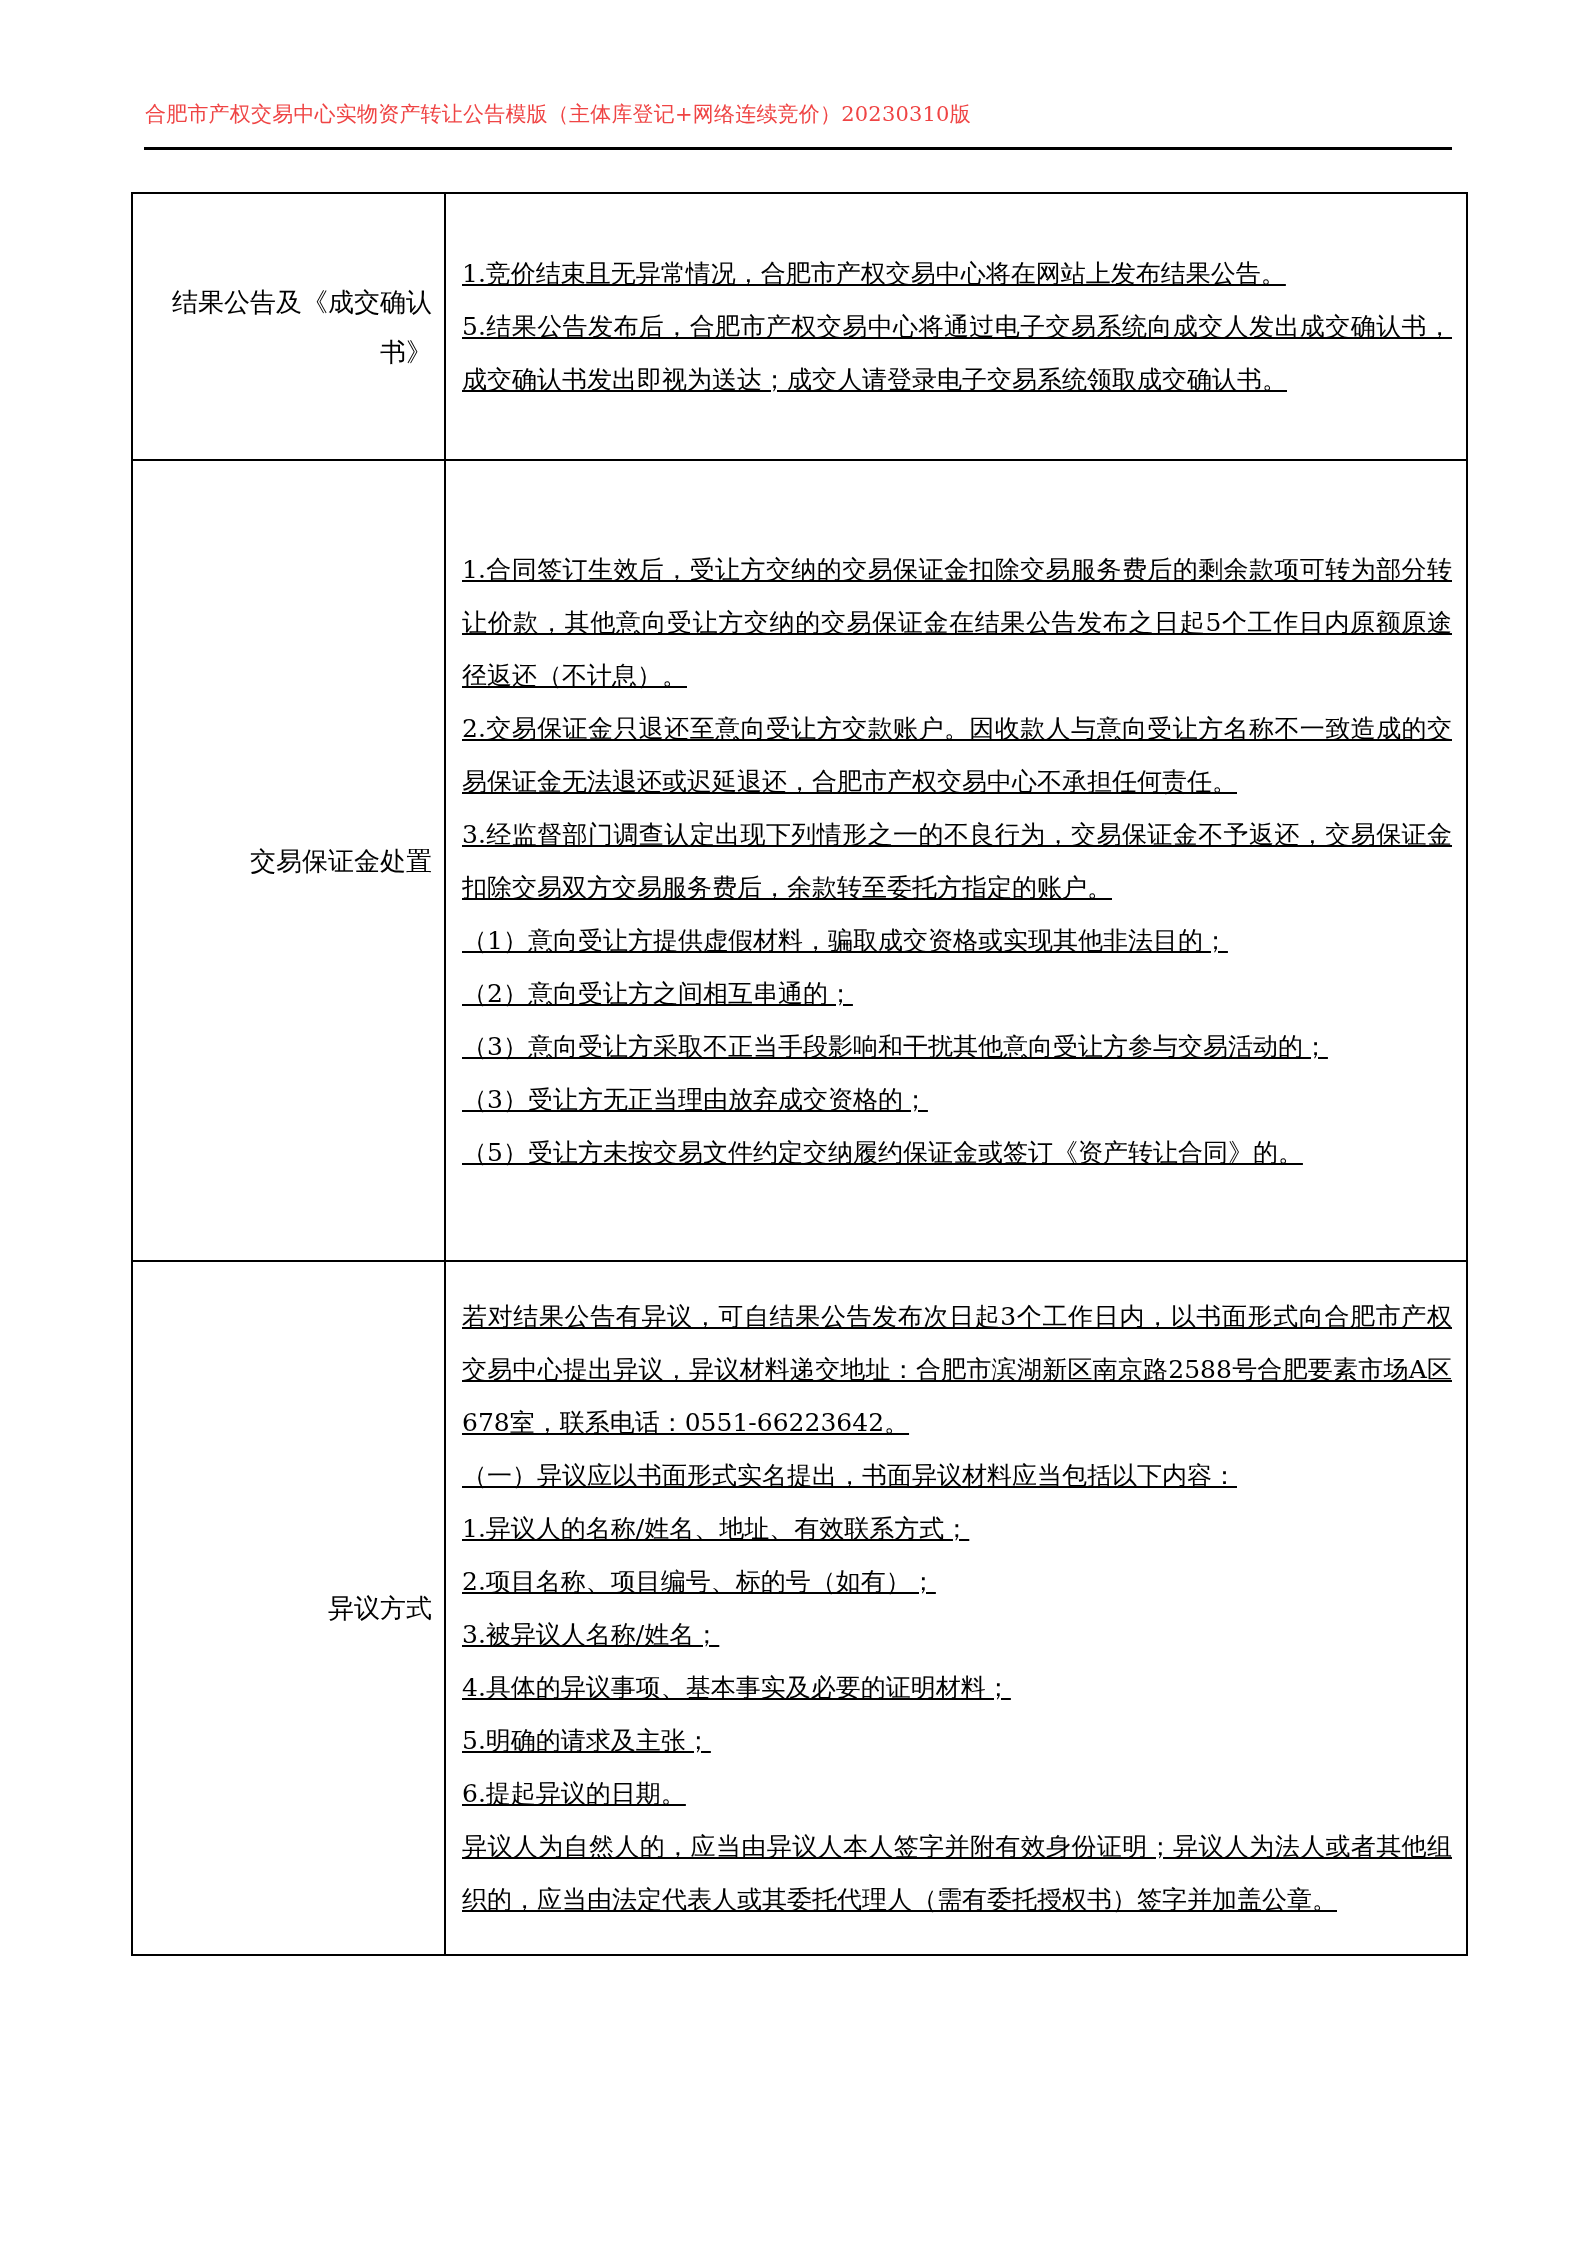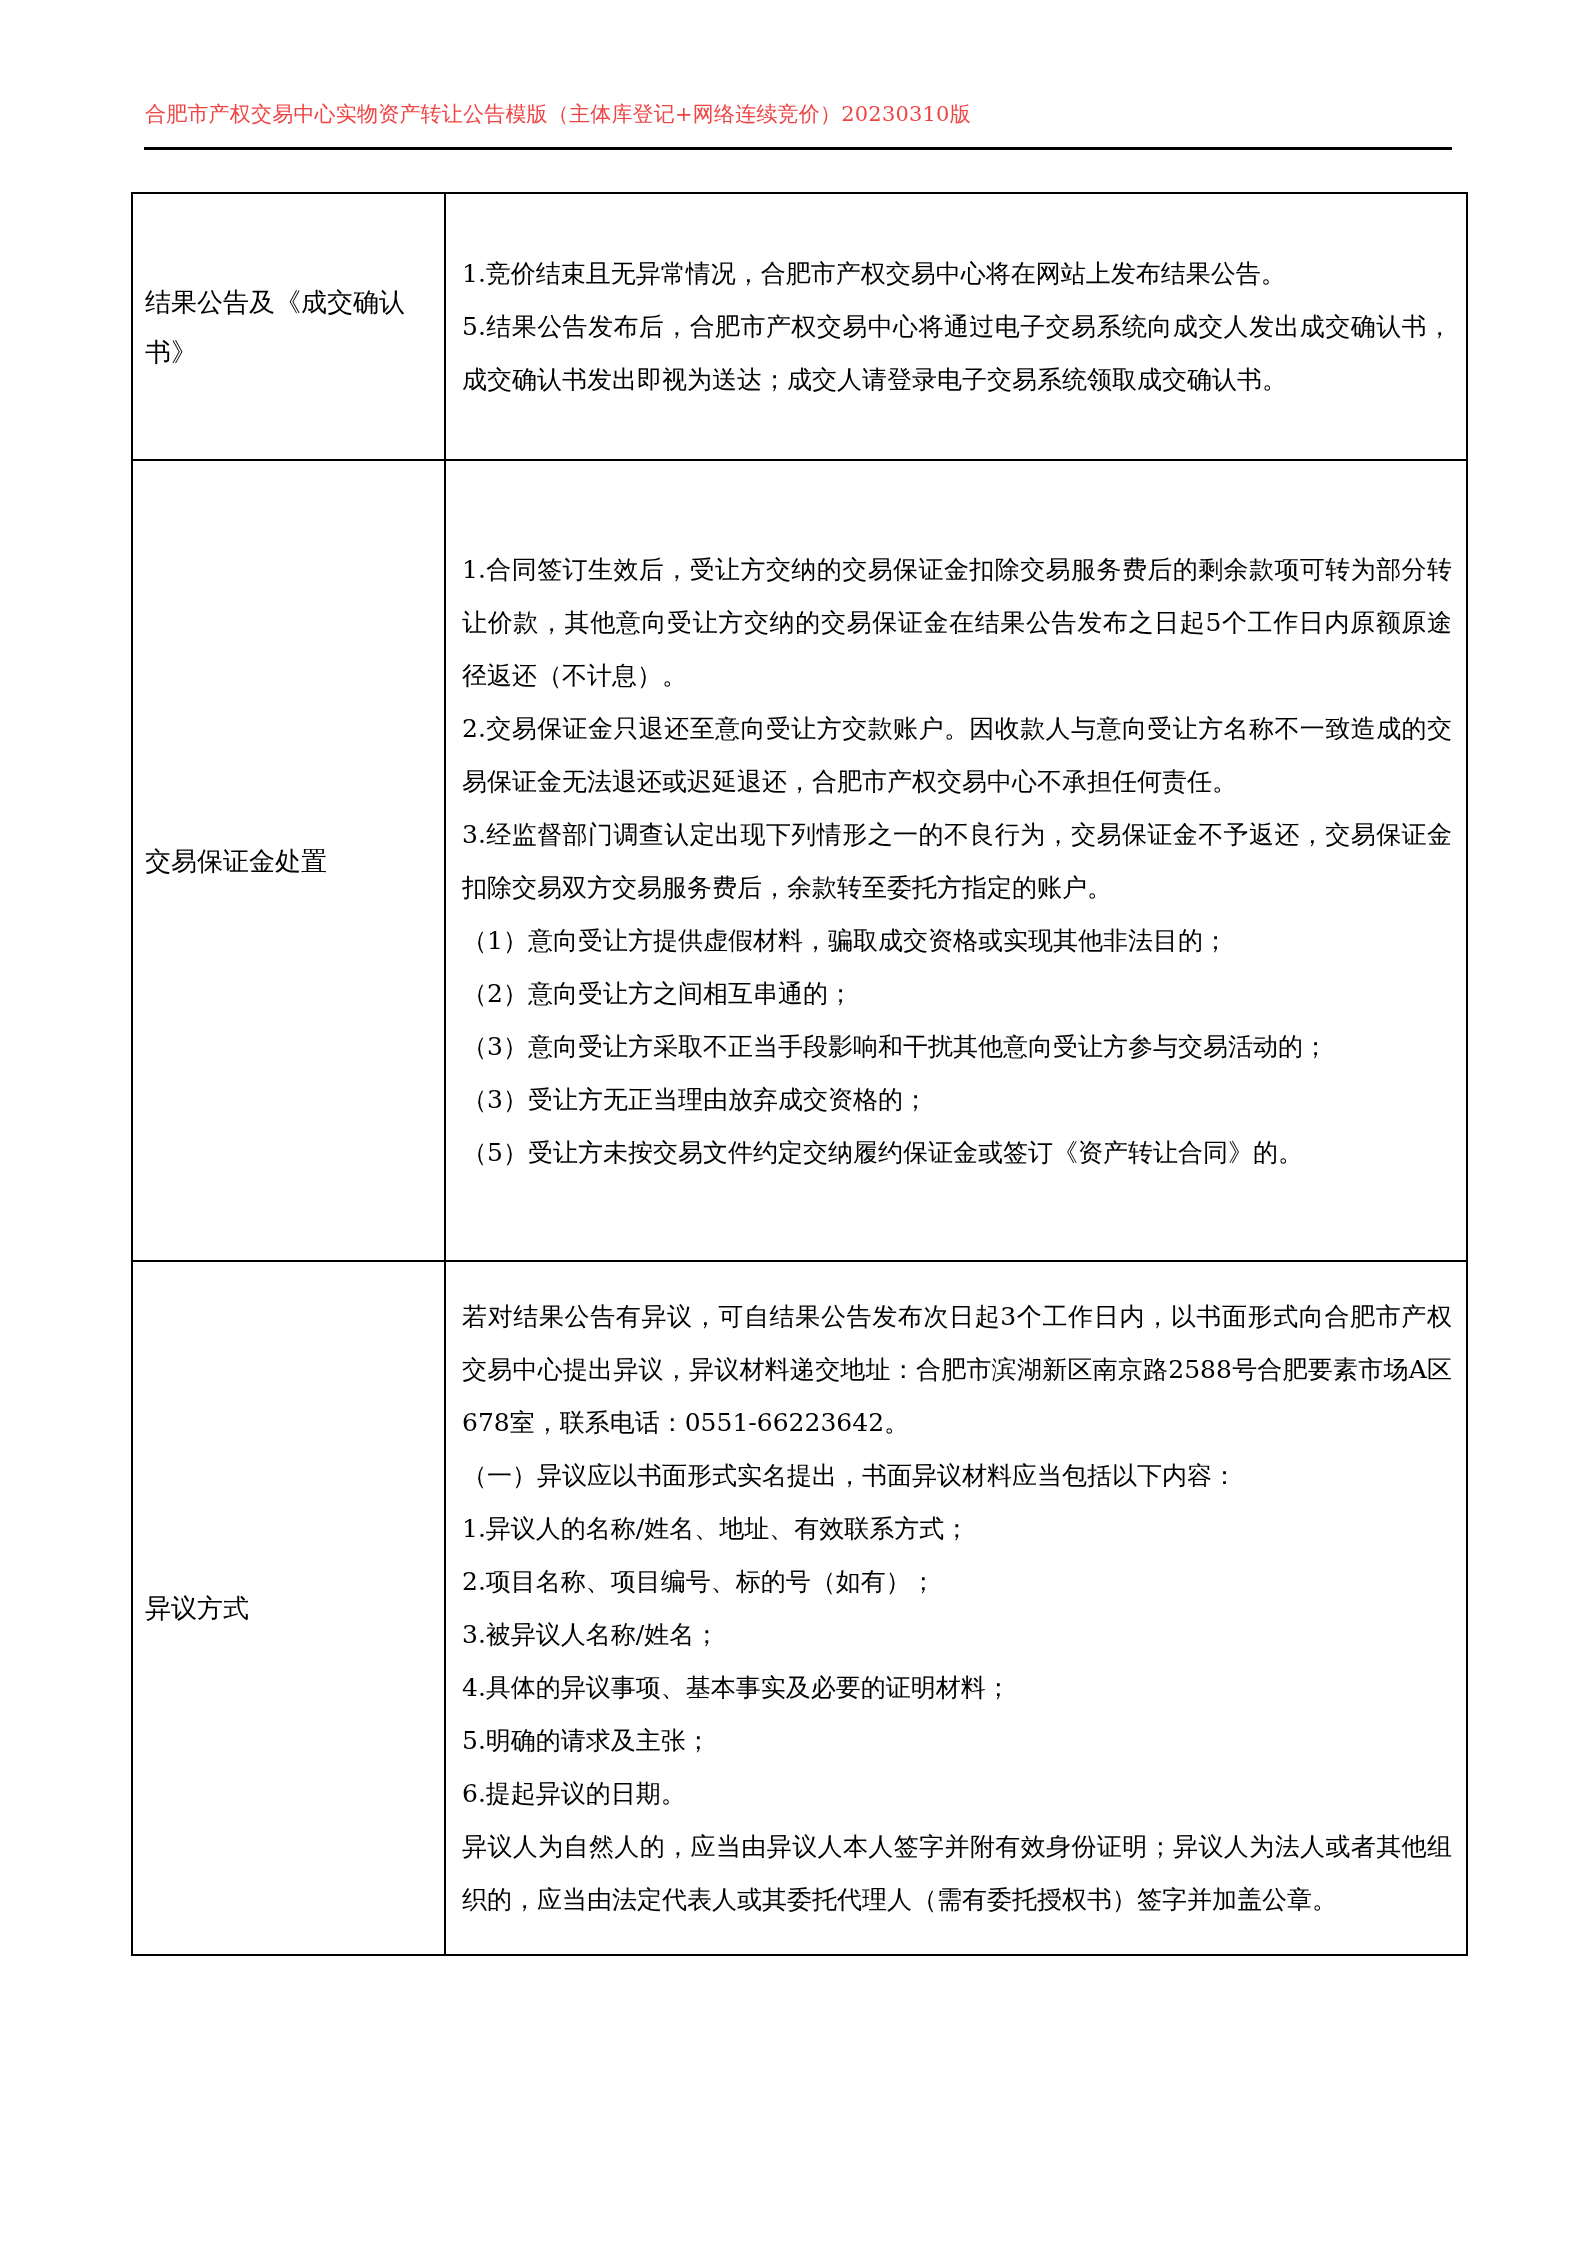--- a/index.html
+++ b/index.html
@@ -4,23 +4,23 @@
 <style>
   html, body { margin:0; padding:0; background:#ffffff; }
   body { width:1587px; height:2245px; position:relative; overflow:hidden;
          font-family:"DejaVu Serif","Liberation Serif",serif; color:#000; }
   .page-header { position:absolute; left:145px; top:100px; font-size:21px; color:#ef4444;
                  white-space:nowrap; letter-spacing:0.2px; }
   .header-rule { position:absolute; left:144px; top:147px; width:1308px; height:3px; background:#000; }
   table.doc { position:absolute; left:131px; top:192px; width:1337px; border-collapse:collapse; table-layout:fixed; }
   table.doc td { border:2px solid #000; vertical-align:middle; padding:0; }
   .sec-title { height:54px; text-align:center; font-size:26px; }
-  .label-cell { width:287px; text-align:left; font-size:26px; line-height:50px; padding:0 12px !important; }
+  .label-cell { width:287px; text-align:right; font-size:26px; line-height:50px; padding:0 12px !important; }
   .content-cell { padding:6px 14px 6px 16px !important; font-size:25px; line-height:53px; text-align:justify; }
-  .para { margin:0; }
+  .para { margin:0;text-decoration:underline; }
 </style>
 </head>
 <body>
 
 <div class="page-header">合肥市产权交易中心实物资产转让公告模版（主体库登记+网络连续竞价）20230310版</div>
 <div class="header-rule"></div>
 
 <table class="doc">
   <tbody>
   <tr style="height:267px;">

